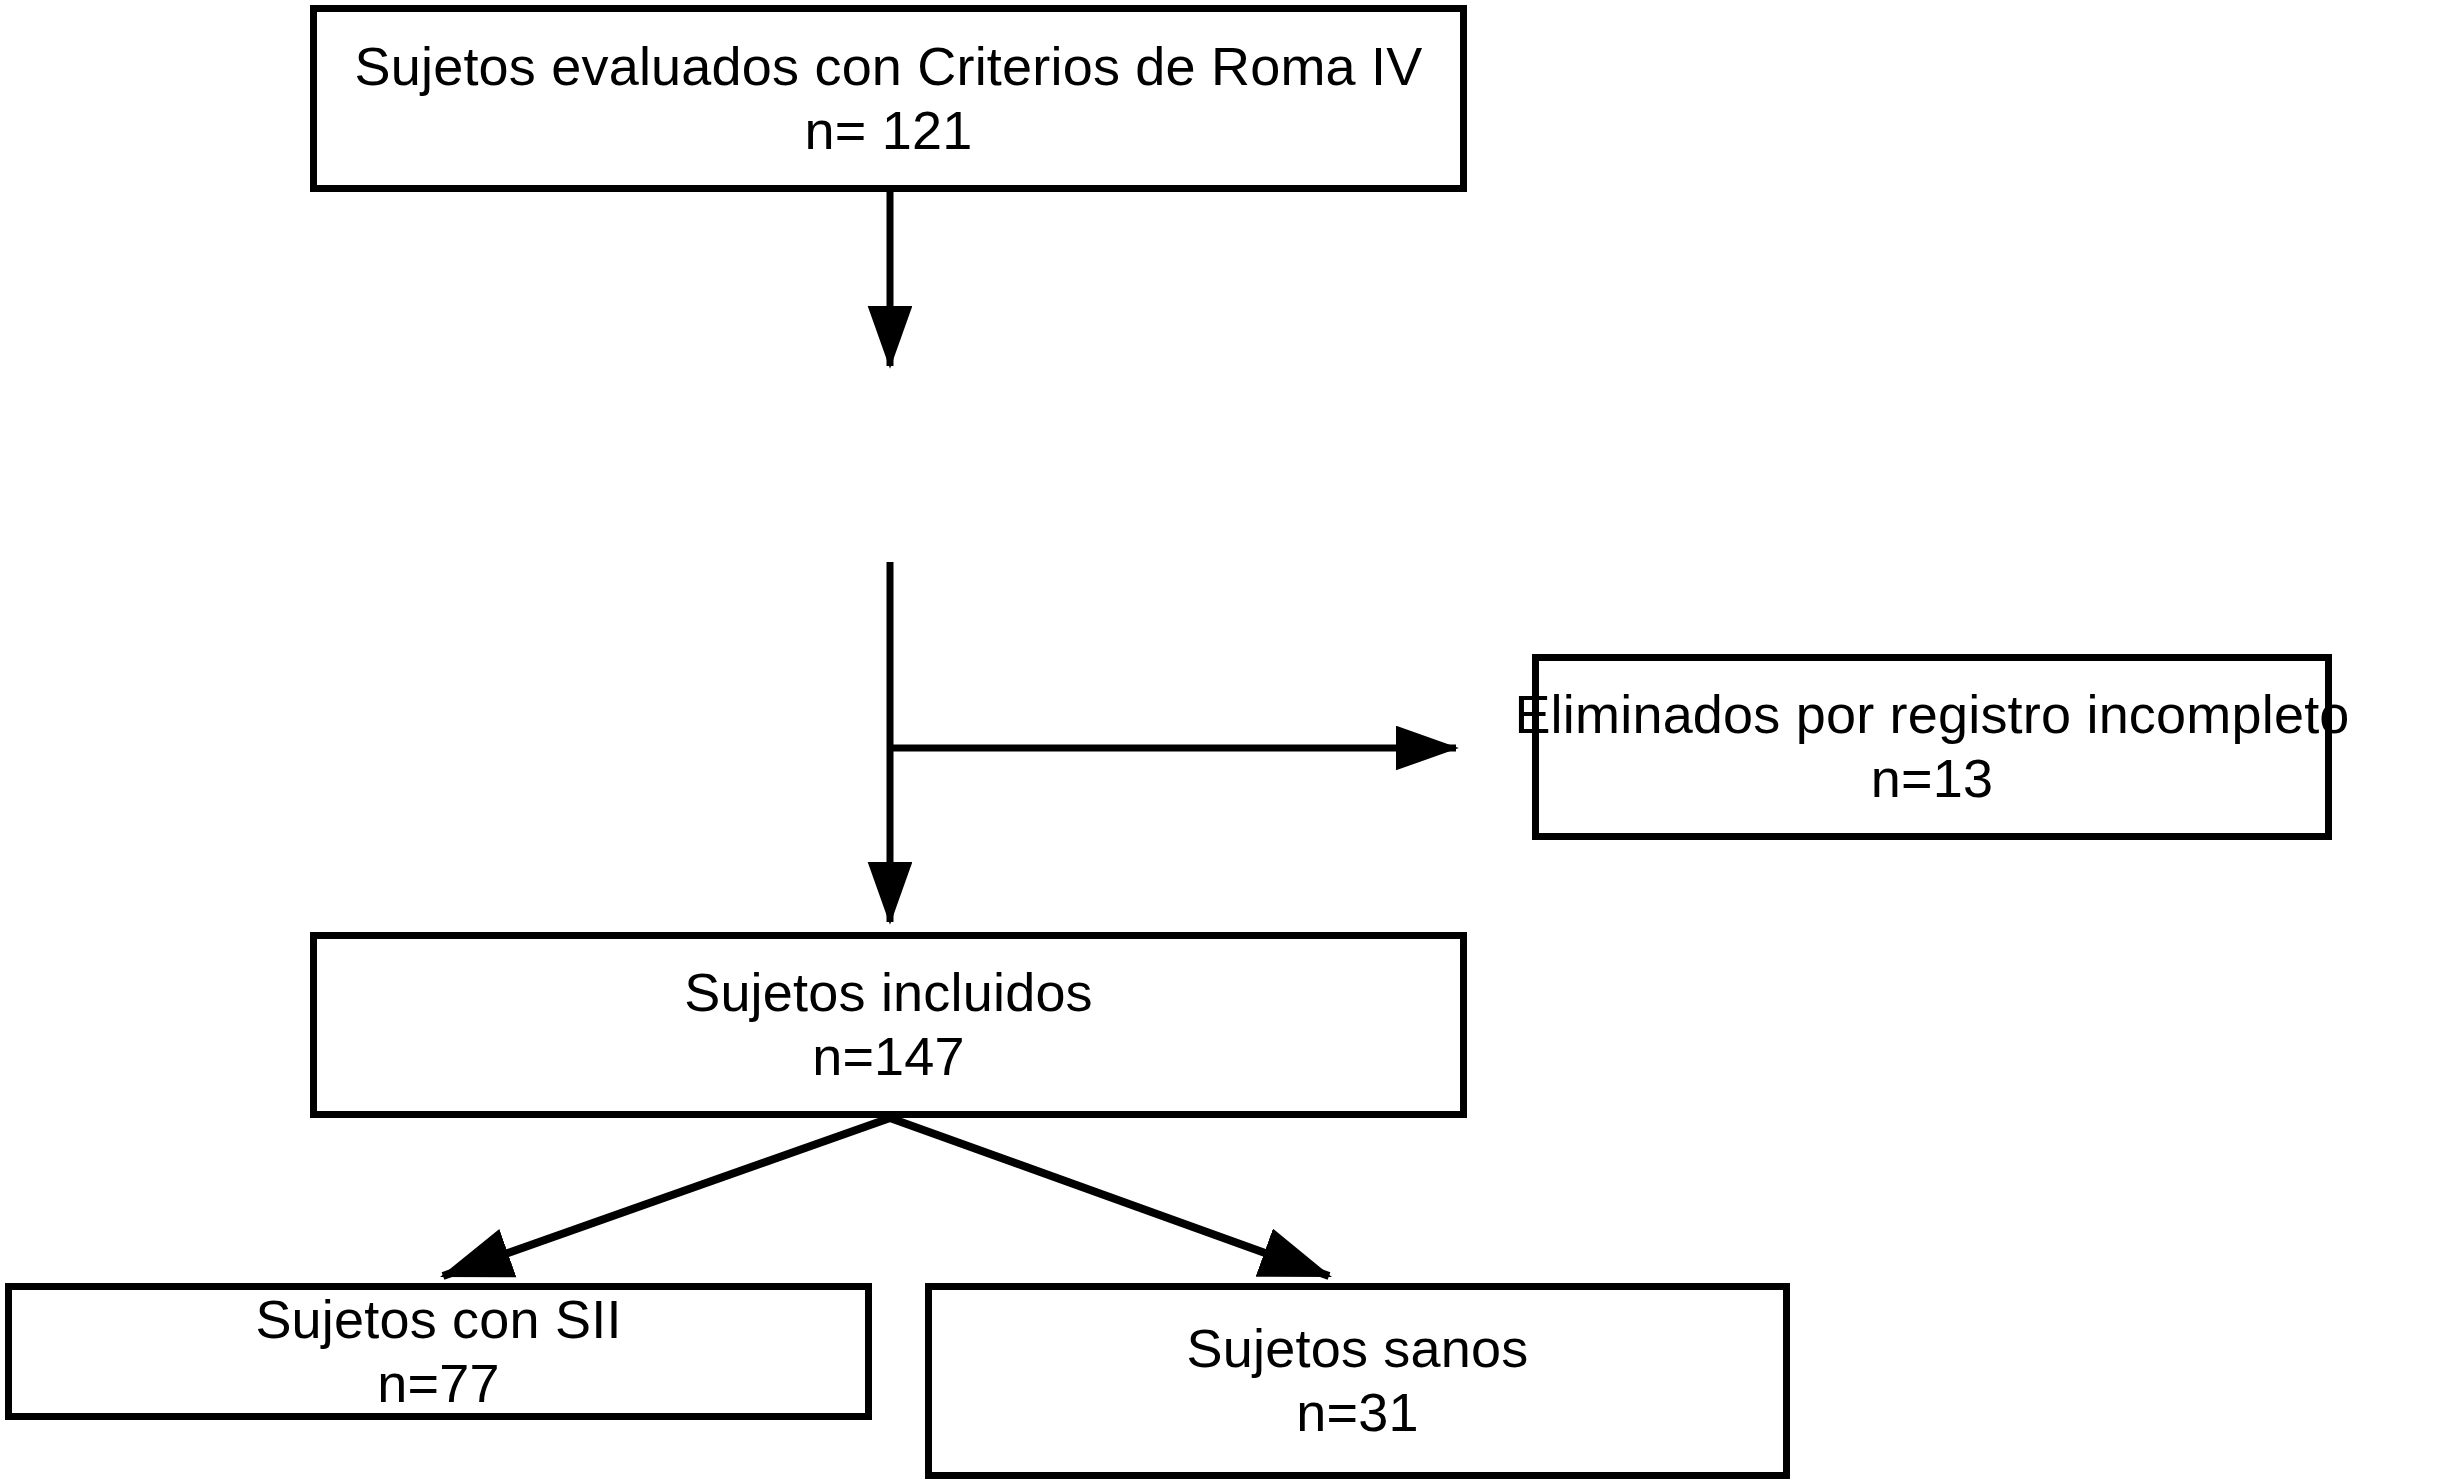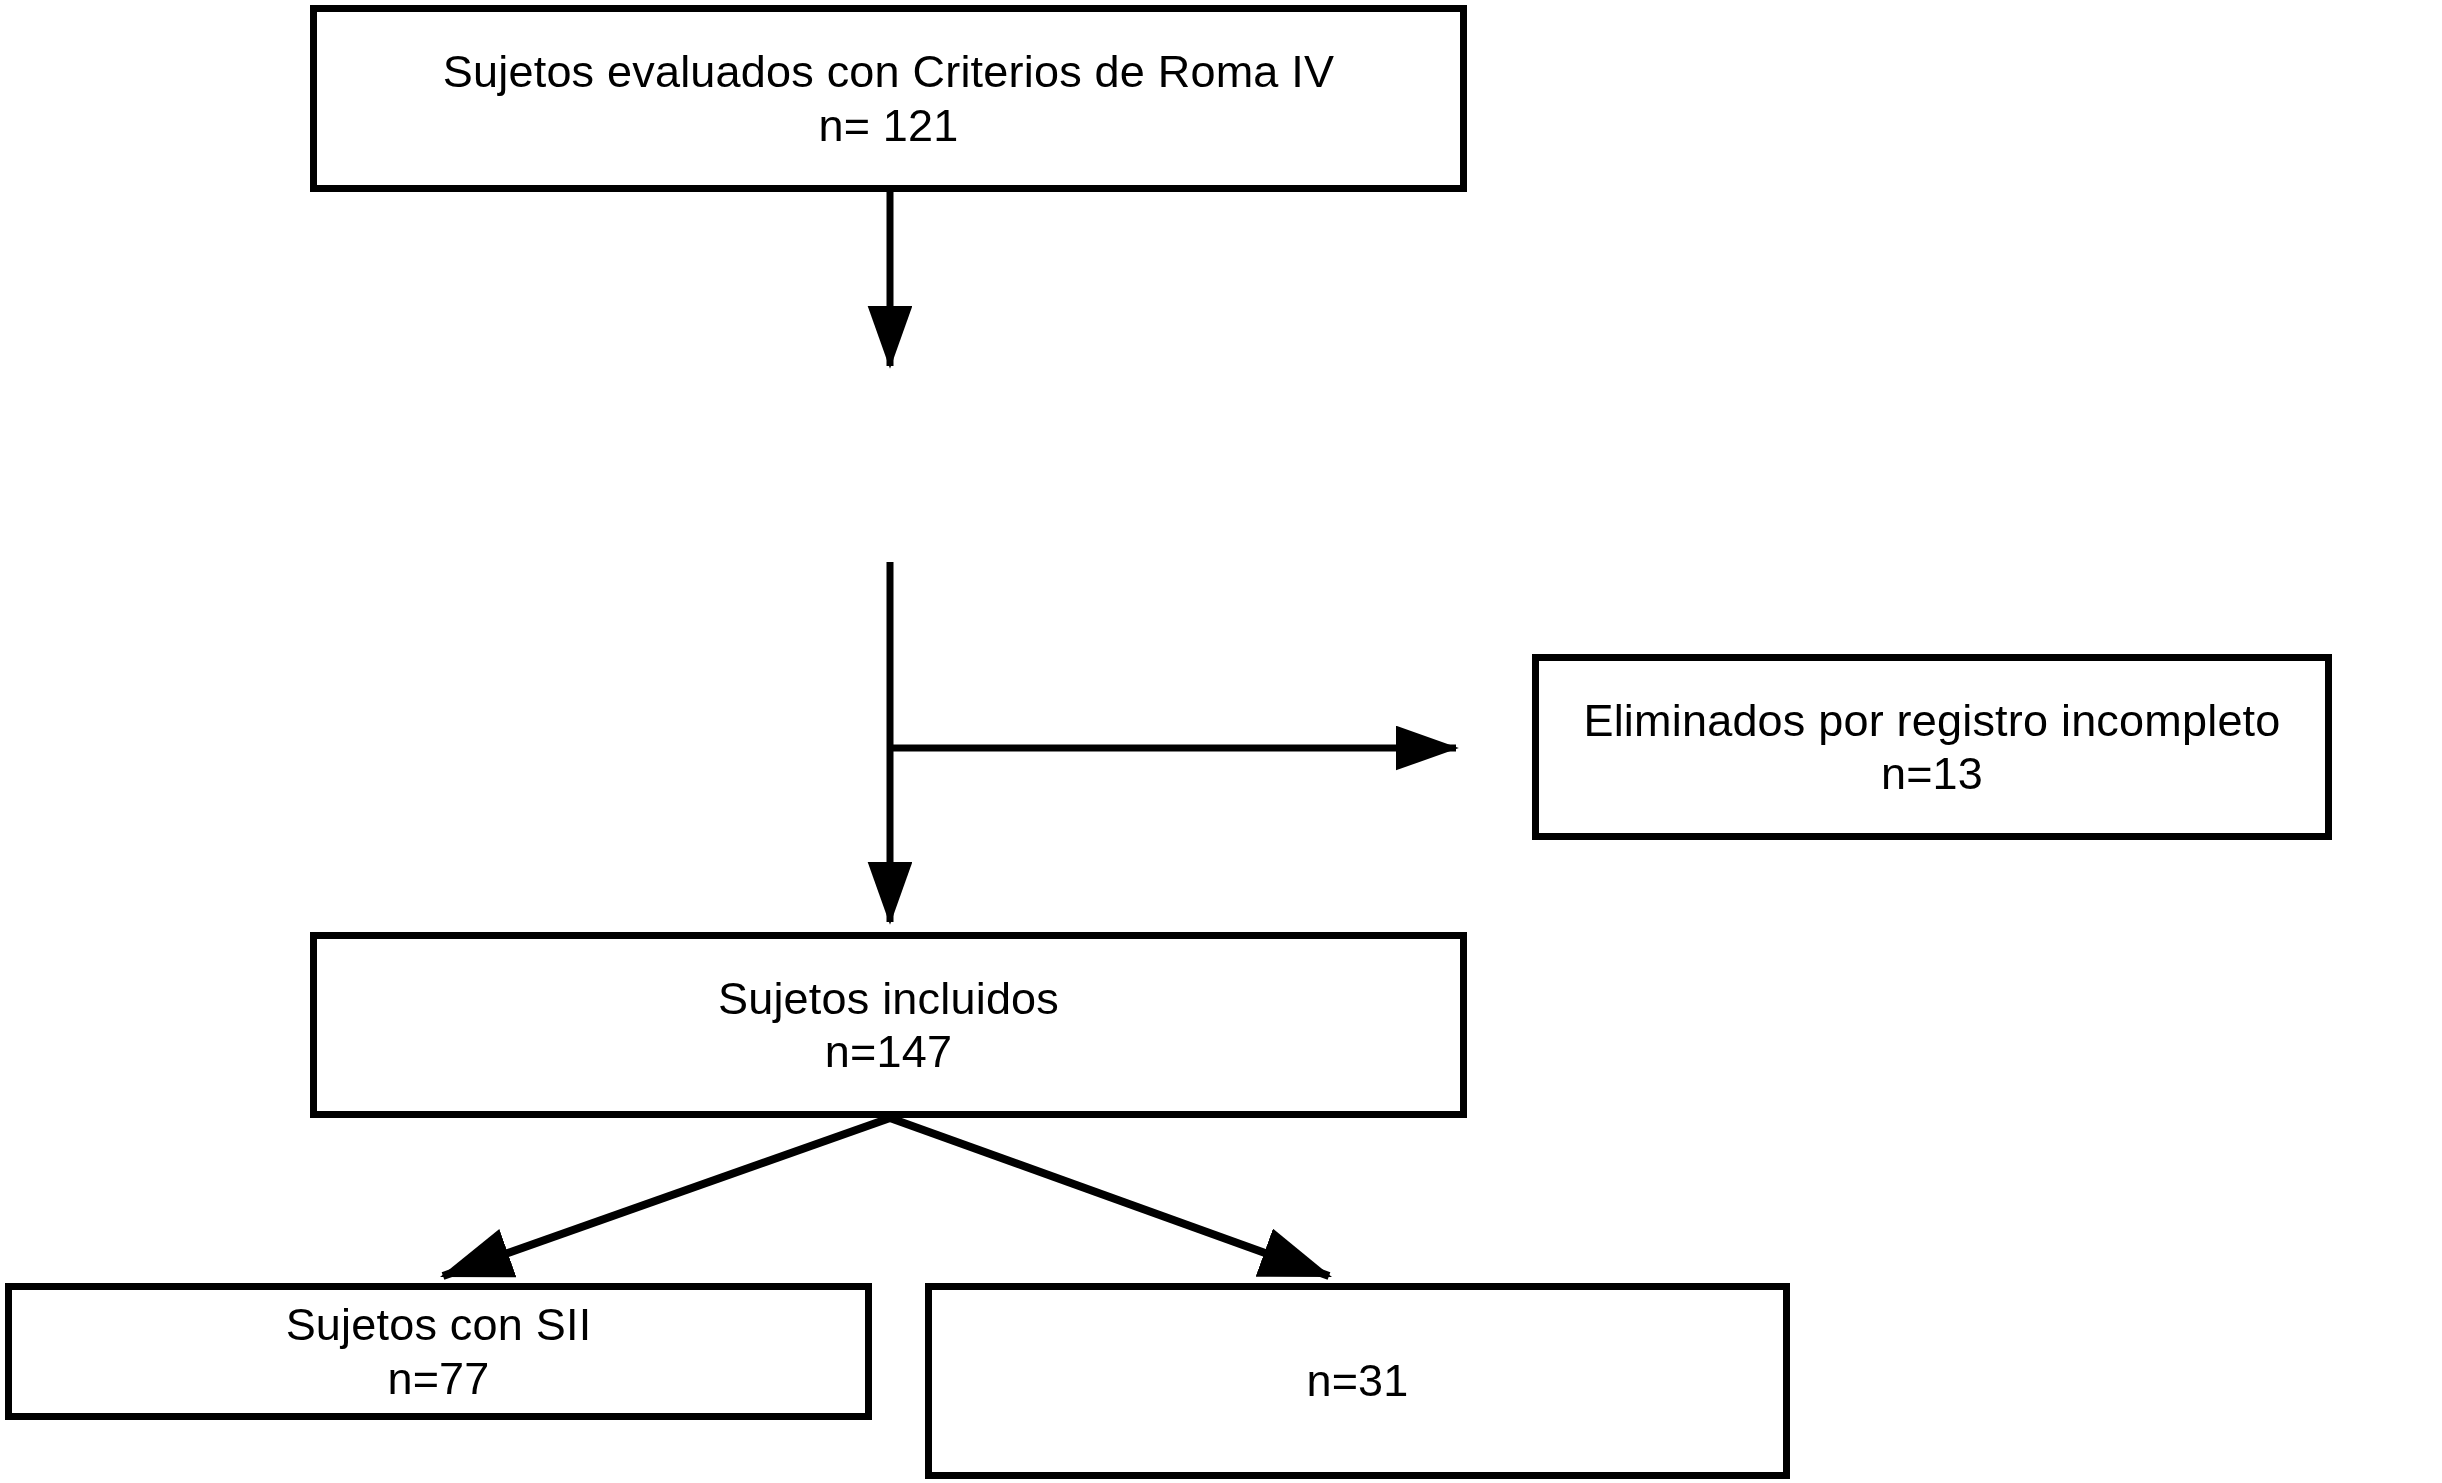--- a/index.html
+++ b/index.html
@@ -31,21 +31,21 @@
     position: absolute;
     box-sizing: border-box;
     border: 7px solid #000000;
     background: #ffffff;
     display: flex;
     flex-direction: column;
     align-items: center;
     justify-content: center;
     text-align: center;
     line-height: 1.18;
-    font-size: 45px;
+    font-size: 54px;
     letter-spacing: 0.2px;
     z-index: 2;
   }
   .node-line {
     display: block;
     white-space: nowrap;
   }
   
   #node-evaluados { left: 310px;  top: 5px;    width: 1157px; height: 187px; }
   #node-registro  { left: 310px;  top: 376px;  width: 1157px; height: 186px; }
@@ -92,16 +92,17 @@
     <span class="node-line">Sujetos incluidos</span>
     <span class="node-line">n=147</span>
   </div>
 
   <div class="node-box" id="node-sii">
     <span class="node-line">Sujetos con SII</span>
     <span class="node-line">n=77</span>
   </div>
 
   <div class="node-box" id="node-sanos">
+    <span class="node-line">Sujetos sanos</span>
     <span class="node-line">n=31</span>
   </div>
 
 </div>
 
 </body></html>

